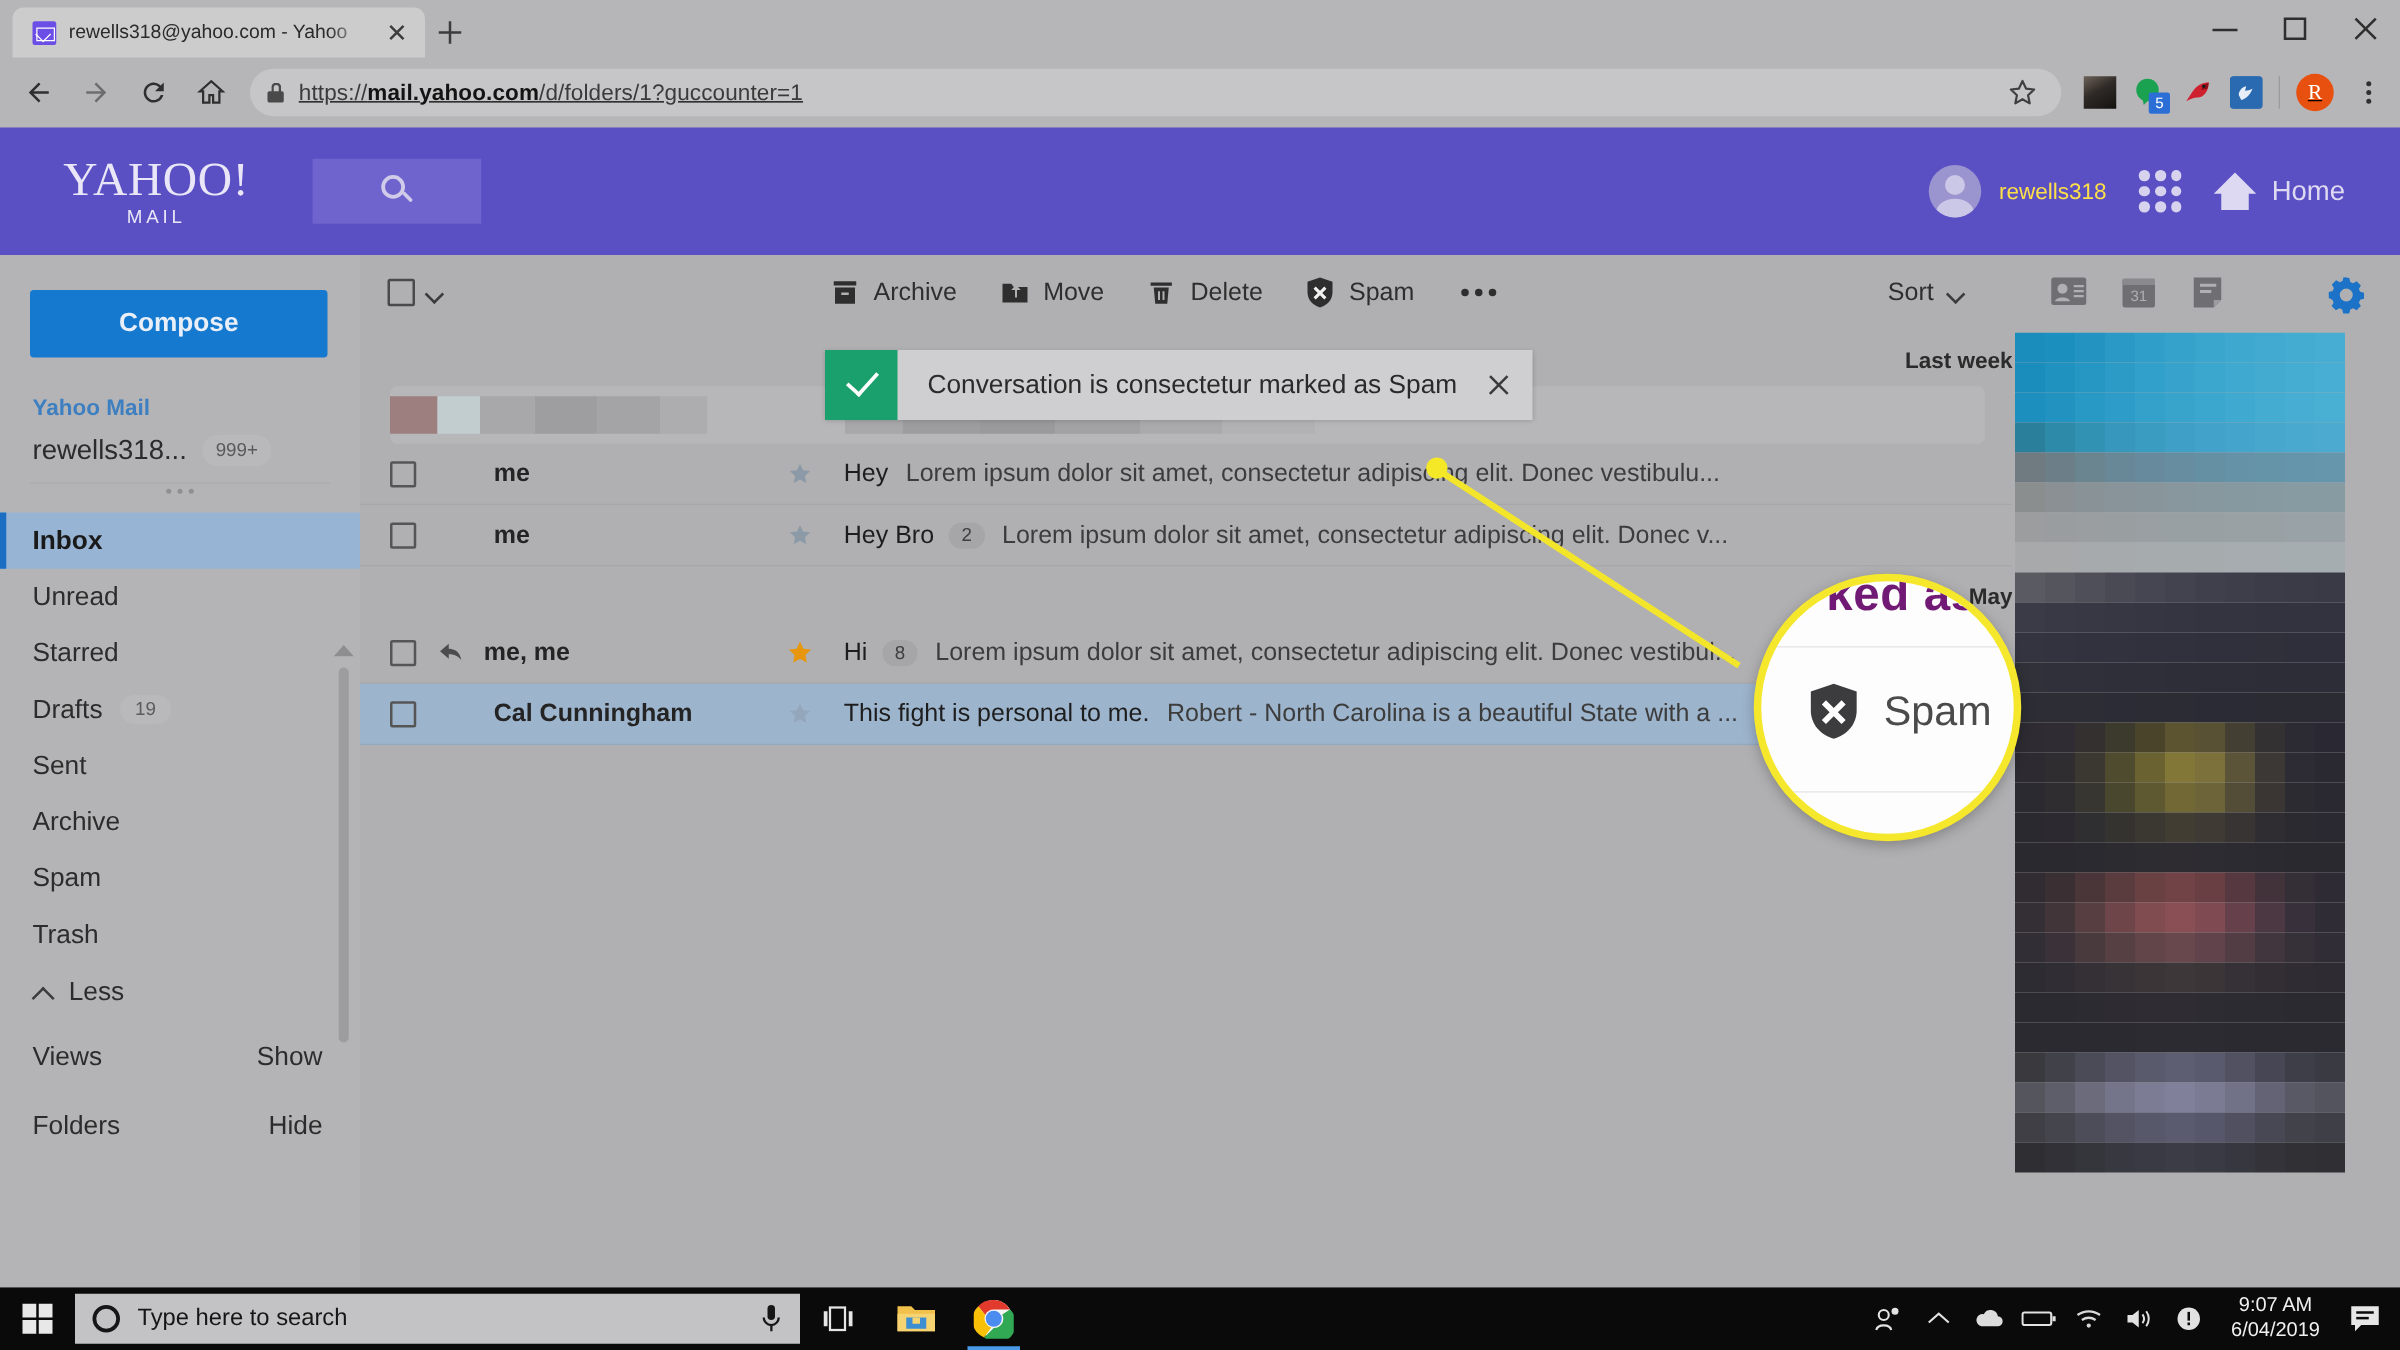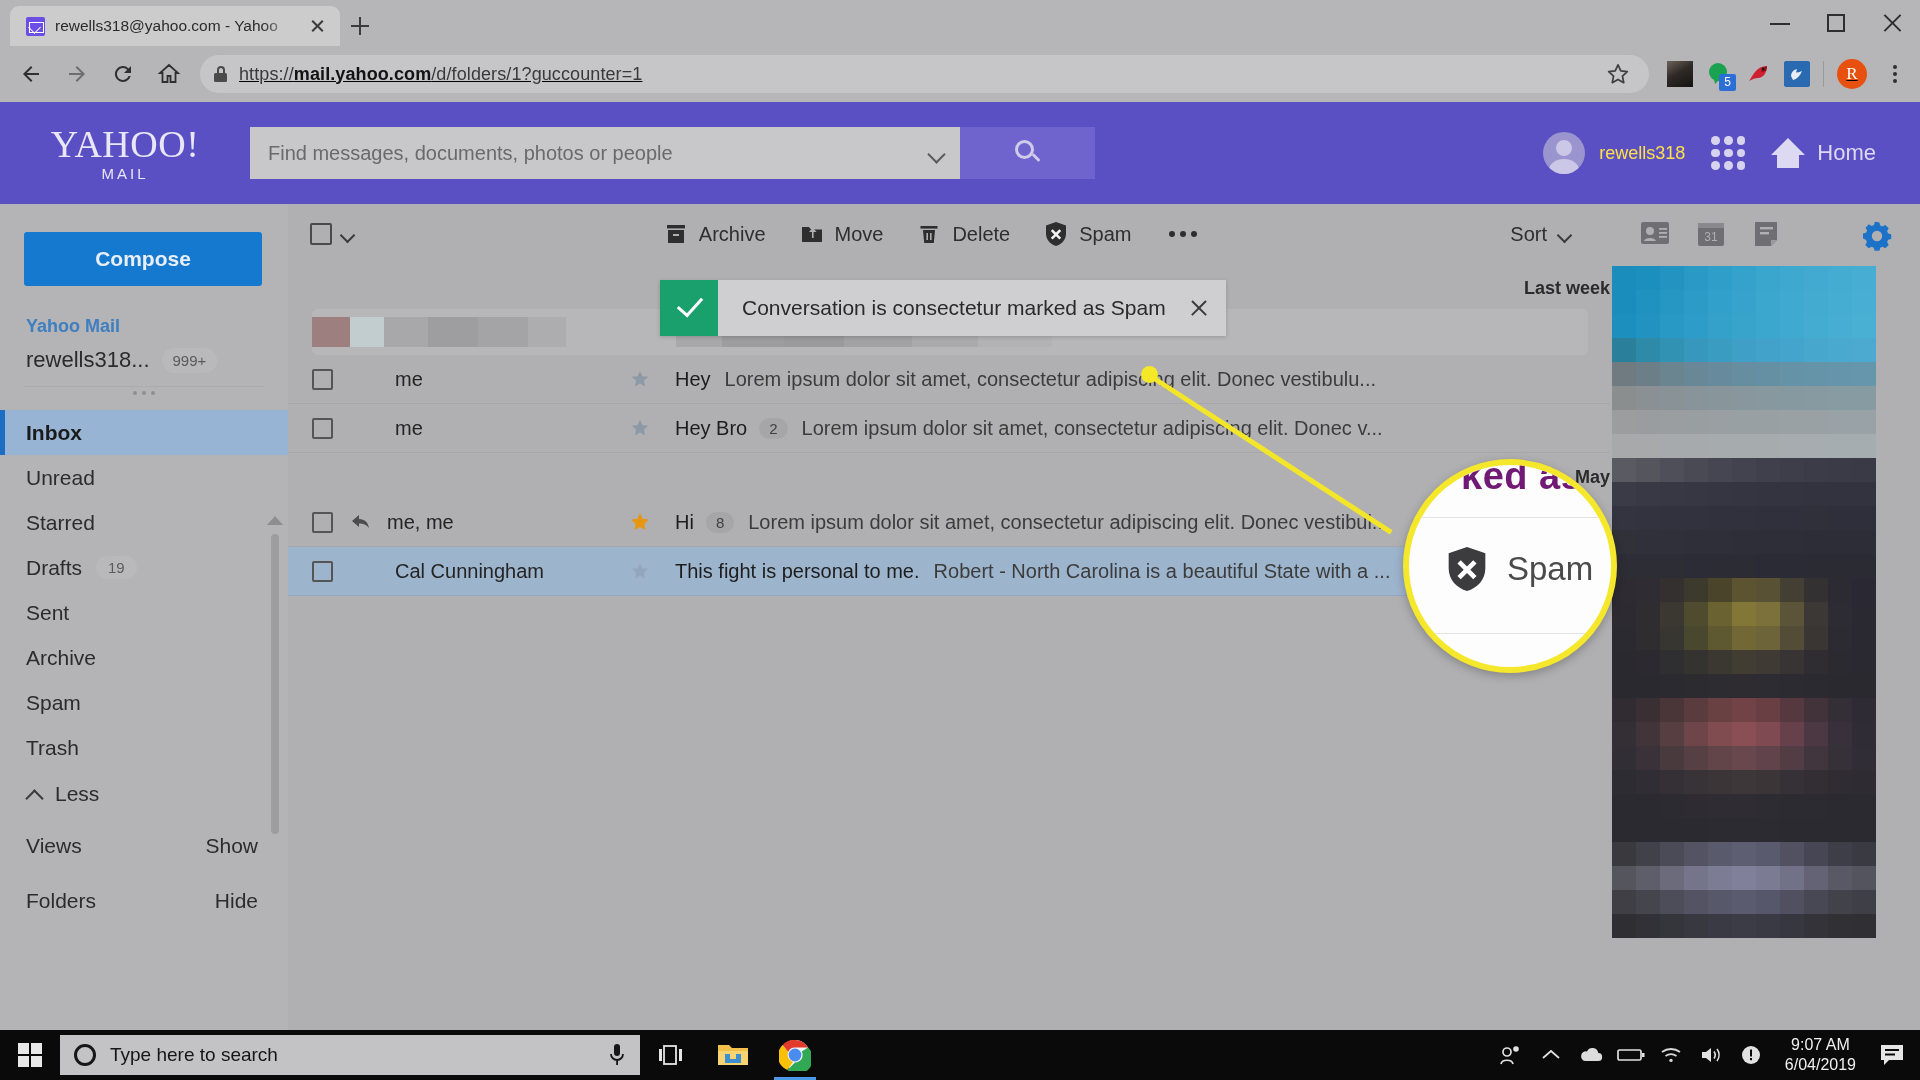--- a/index.html
+++ b/index.html
@@ -279,21 +279,21 @@
   }
   .blur-seg { height: 30px; }
   .mrow {
     height: 49px; display: flex; align-items: center; padding: 0 14px 0 24px;
     border-bottom: 1px solid #a7a7a9; cursor: pointer; gap: 0;
   }
   .mrow.selected { background: #9db4cd; border-bottom-color: #92a9c2; }
   .mrow .cb { width: 21px; height: 21px; border: 2px solid #555; border-radius: 2px; flex: none; }
   .mrow .reply-ic { width: 26px; margin-left: 18px; flex: none; position: relative; height: 18px; }
   .mrow .sender { width: 232px; margin-left: 18px; font-size: 20px; color: #242424; flex: none;
-                  white-space: nowrap; overflow: hidden; }
+                  white-space: nowrap; overflow: hidden; font-weight: bold; }
   .mrow .sender.narrow { margin-left: 10px; width: 240px; }
   .mrow .star-ic { width: 26px; flex: none; display: flex; justify-content: center; }
   .mrow .subj { font-size: 20px; color: #1d1d1d; flex: none; white-space: nowrap; margin-left: 22px; }
   .mrow .cnt {
     margin-left: 12px; background: #a6a6a8; color: #3f3f41; font-size: 15px;
     border-radius: 11px; padding: 2px 10px; flex: none;
   }
   .mrow .snip {
     margin-left: 14px; font-size: 20px; color: #3c3c3c; flex: 1; min-width: 0;
     white-space: nowrap; overflow: hidden; text-overflow: ellipsis;
@@ -478,24 +478,20 @@
     </div>
 
     <div class="page">
 
       <div class="ymail-header">
         <div class="yahoo-logo">
           <div class="big">YAHOO!</div>
           <div class="small">MAIL</div>
         </div>
         <div class="searchwrap">
-          <div class="searchbox">
-            <input type="text" placeholder="Find messages, documents, photos or people" style="">
-            <span class="chev-down"></span>
-          </div>
           <div class="searchbtn">
             <span class="mag">
                 <span class="ring"></span>
                 <span class="hnd"></span>
               </span>
           </div>
         </div>
         <div class="hdr-right">
           <div class="hdr-user">
             <span class="hdr-avatar"></span>

